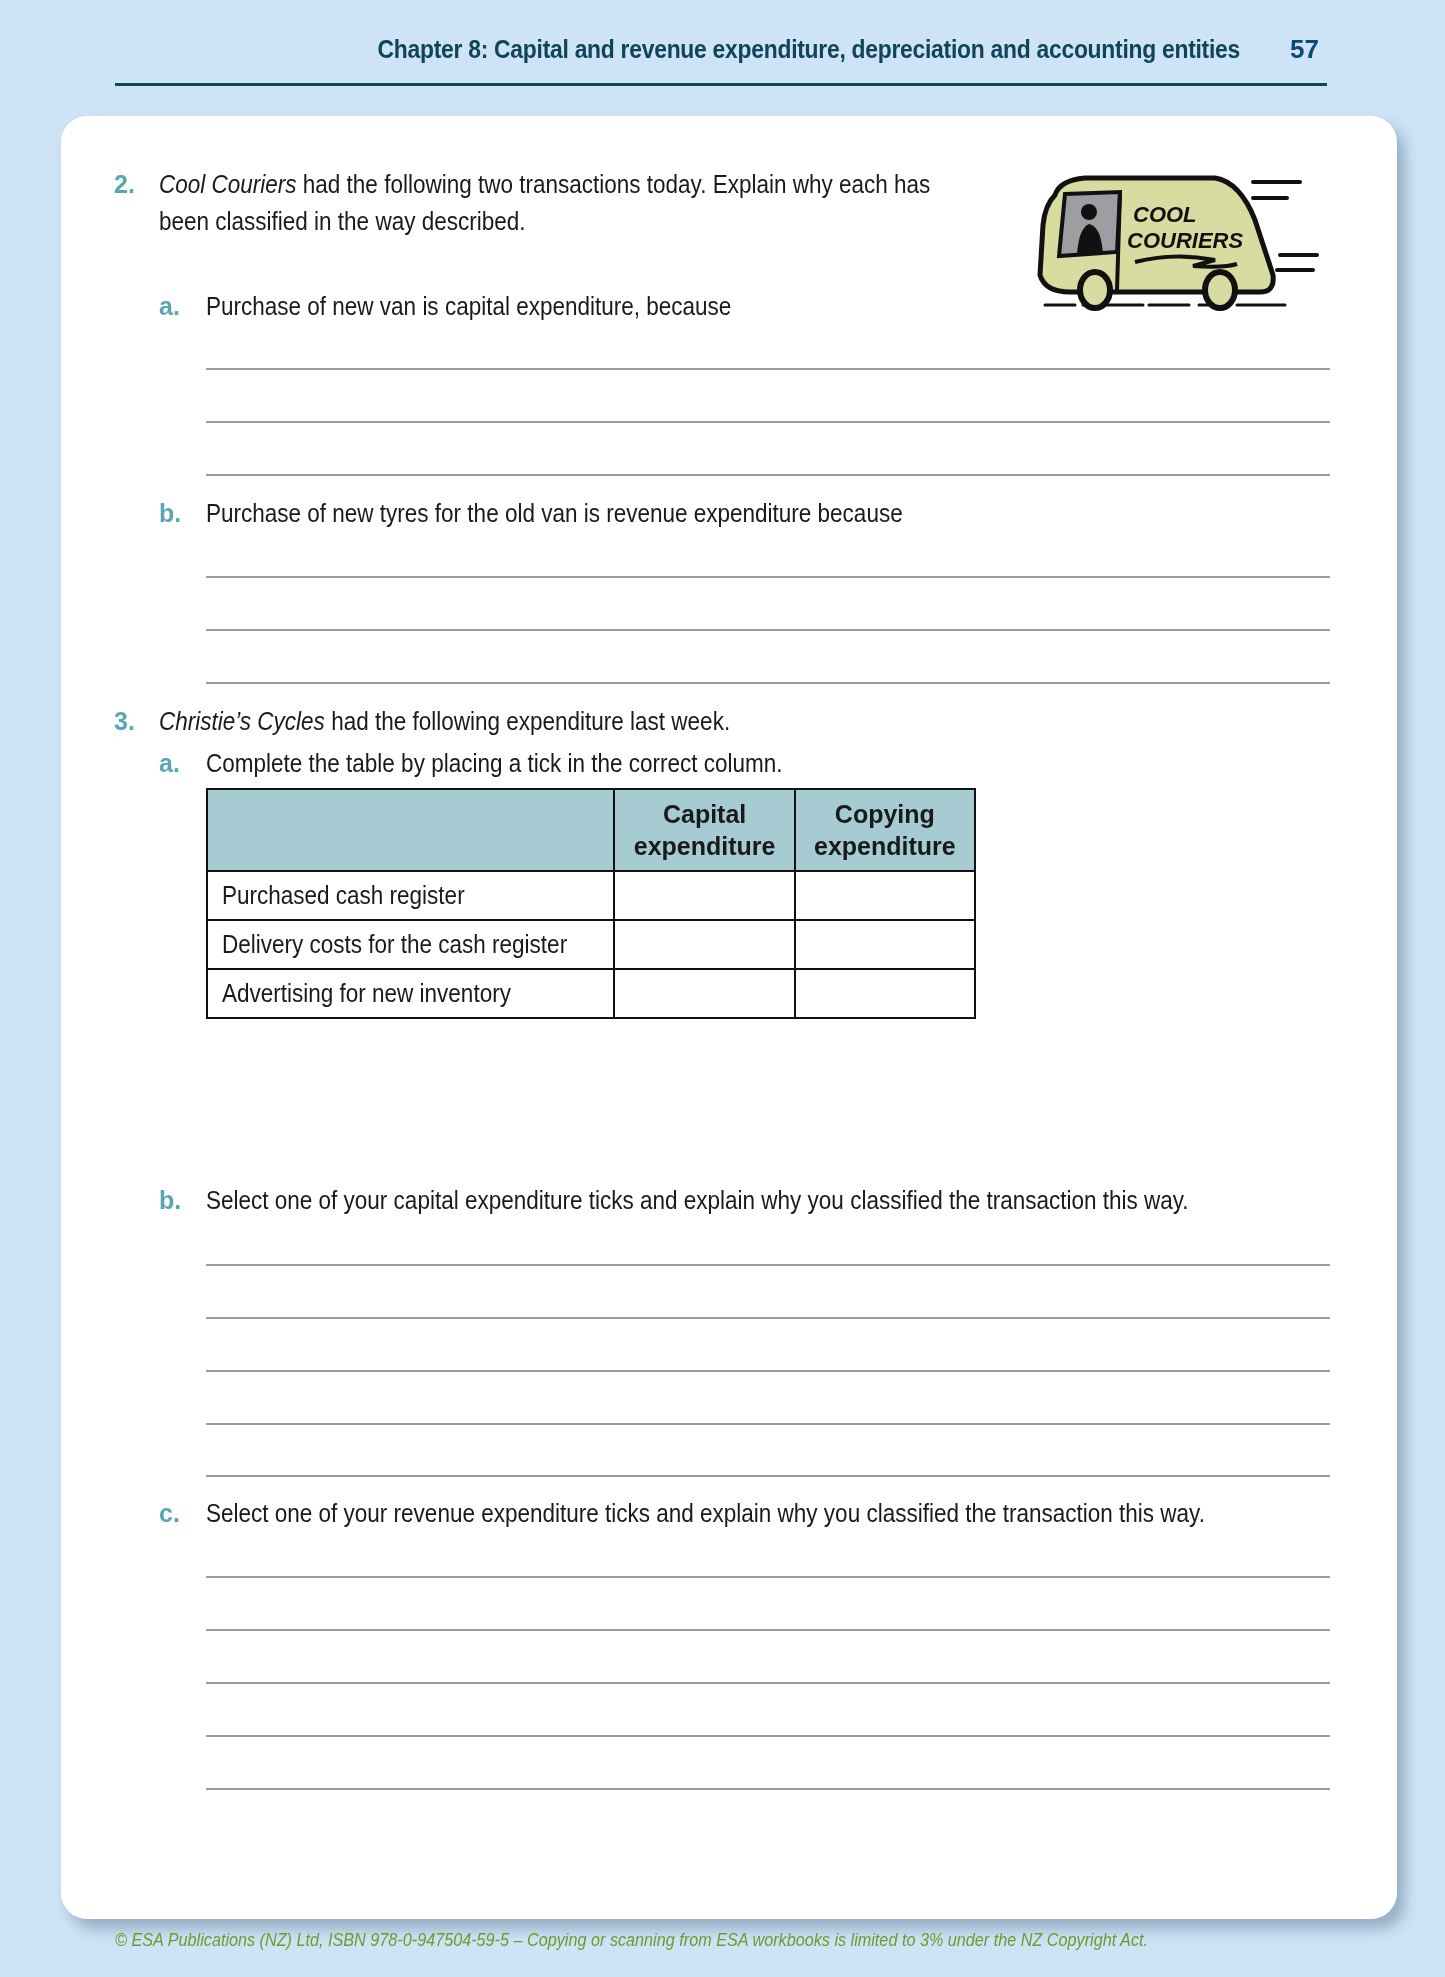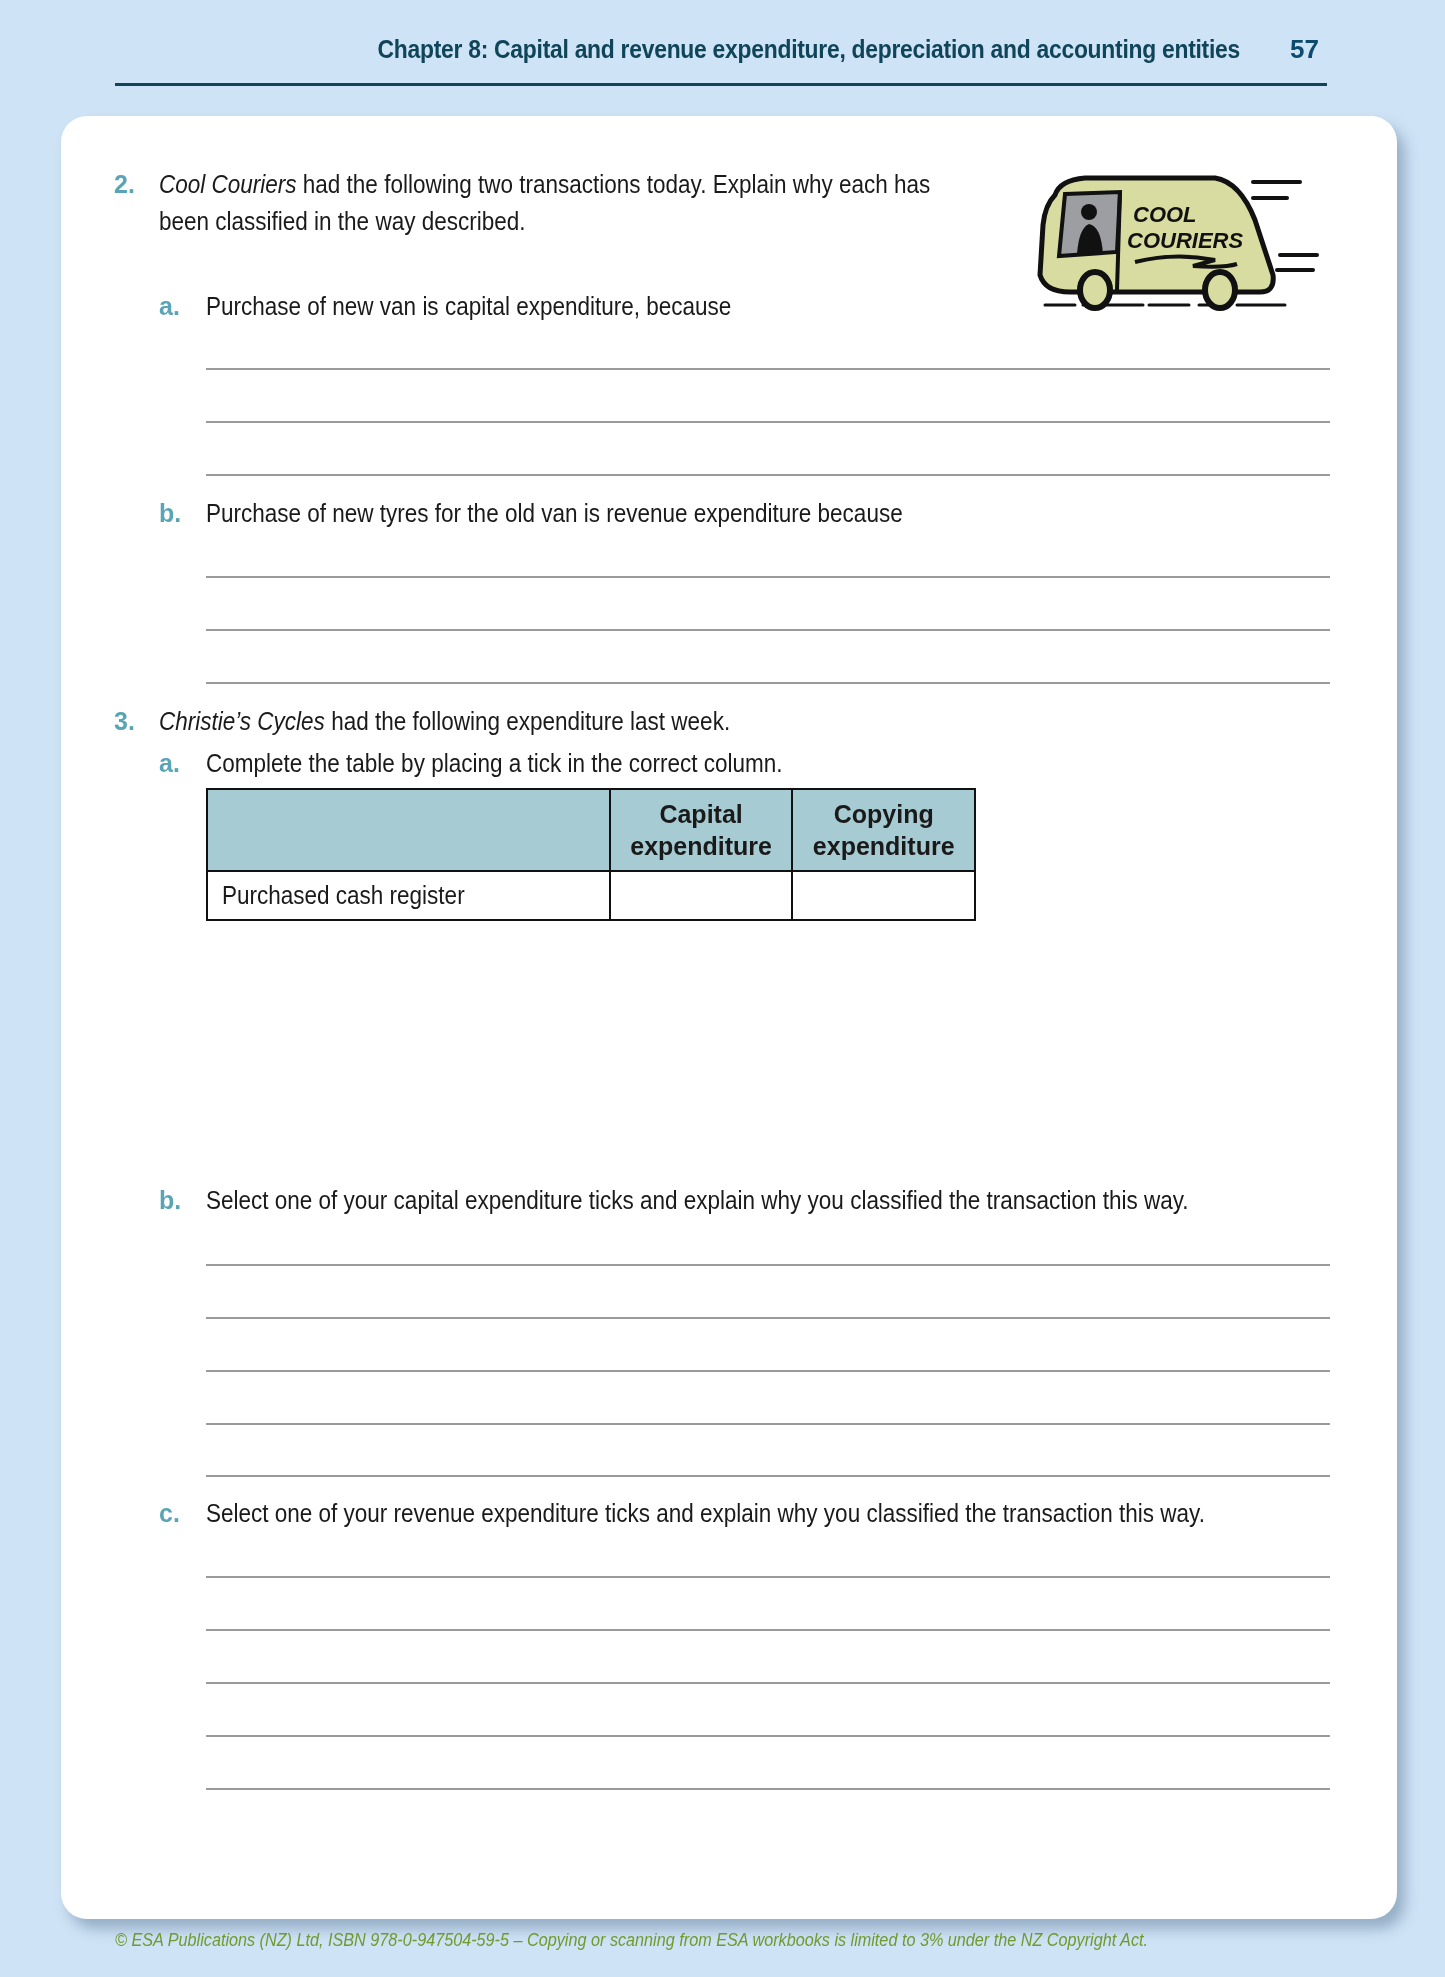--- a/index.html
+++ b/index.html
@@ -106,20 +106,30 @@
       <th><span>Capital</span><br><span>expenditure</span></th>
       <th><span>Copying</span><br><span>expenditure</span></th>
     </tr>
   </thead>
   <tbody>
     <tr>
       <td><span class="cellt">Purchased cash register</span></td>
       <td class="c"></td>
       <td class="c"></td>
     </tr>
+    <tr>
+      <td><span class="cellt">Delivery costs for the cash register</span></td>
+      <td class="c"></td>
+      <td class="c"></td>
+    </tr>
+    <tr>
+      <td><span class="cellt">Advertising for new inventory</span></td>
+      <td class="c"></td>
+      <td class="c"></td>
+    </tr>
   </tbody>
 </table>
 
 <div class="num" style="left:159px;top:1186px;">b.</div>
 <div class="txt" style="left:206px;top:1186px;">Select one of your capital expenditure ticks and explain why you classified the transaction this way.</div>
 <div class="rule" style="top:1264px;"></div>
 <div class="rule" style="top:1317px;"></div>
 <div class="rule" style="top:1370px;"></div>
 <div class="rule" style="top:1423px;"></div>
 <div class="rule" style="top:1475px;"></div>

